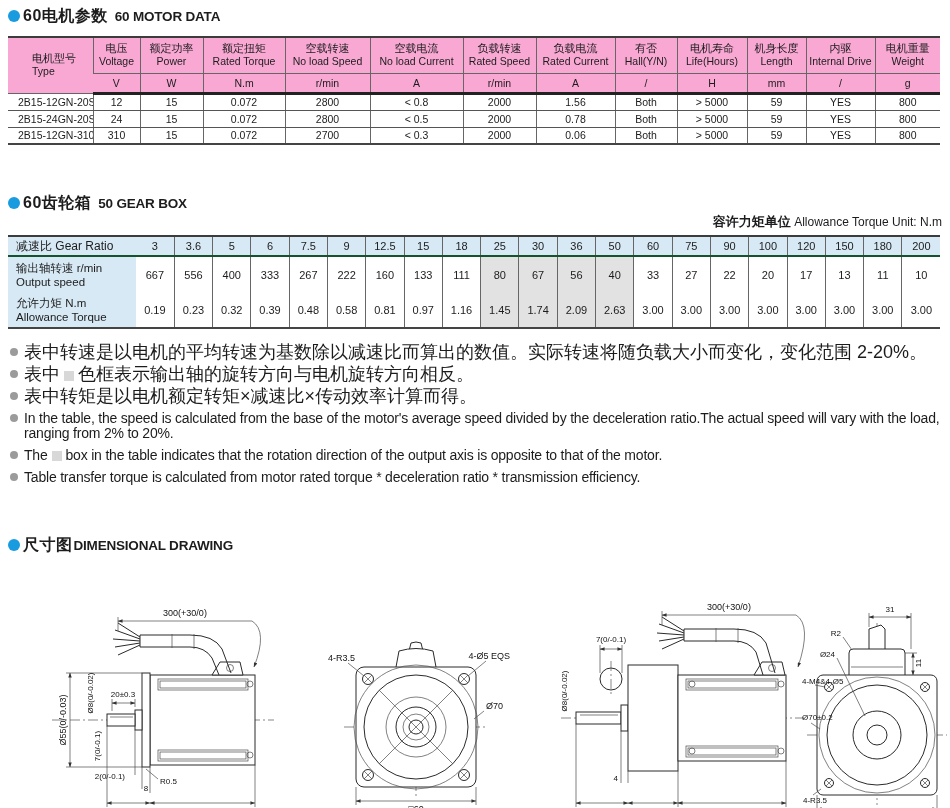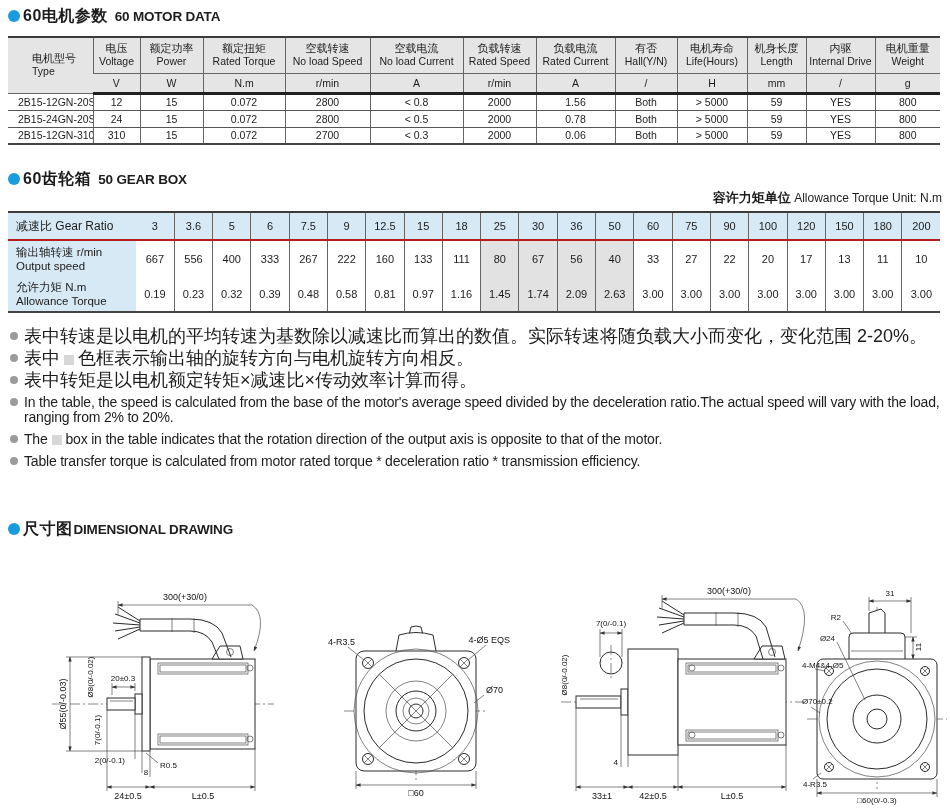--- a/index.html
+++ b/index.html
@@ -13,37 +13,37 @@
   .t-zh { font-size:16px; font-weight:bold; letter-spacing:0.5px; }
   .t-en { font-size:13.5px; font-weight:bold; margin-left:7px; letter-spacing:-0.2px; }
 
   
   table { border-collapse:collapse; table-layout:fixed; width:932px; }
   th, td { text-align:center; vertical-align:middle; font-weight:normal; overflow:hidden; white-space:nowrap; }
   th + th, td + td { border-left:1px solid #666; }
 
   
   #motor-table { margin-top:10px; border-top:2px solid #3c3c3c; border-bottom:2px solid #444; }
-  #motor-table thead th { background:#e5e5e5; }
+  #motor-table thead th { background:#f9a8d4; }
   #motor-table tr.names th { height:36px; font-size:11px; line-height:13px; border-bottom:1px solid #666; }
   #motor-table tr.names th .en { font-size:10.5px; display:block; }
   #motor-table tr.names th .zh { display:block; }
   #motor-table th.type-col { text-align:left; padding-left:24px; }
   #motor-table tr.units th { height:20px; font-size:10.5px; border-bottom:3px solid #222; }
   #motor-table tbody td { height:17px; font-size:10.5px; border-bottom:1px solid #555; }
   #motor-table tbody tr:last-child td { border-bottom:none; }
   #motor-table td.type-cell { text-align:left; padding-left:10px; }
 
   
-  #gear-section-title { margin-top:24px; }
+  #gear-section-title { margin-top:48px; }
   .unit-note { text-align:right; font-size:12px; height:16px; margin-top:0px; }
   .unit-note .zh { font-weight:bold; font-size:13px; }
   #gear-table { margin-top:6px; border-top:2px solid #3c3c3c; border-bottom:2px solid #444; }
   #gear-table th { background:#d7e9f5; text-align:left; padding-left:8px; font-size:11.5px; line-height:14px; }
-  #gear-table tr.ratio-row th, #gear-table tr.ratio-row td { height:28px; border-bottom:2px solid #b91c1c; }
+  #gear-table tr.ratio-row th, #gear-table tr.ratio-row td { height:20px; border-bottom:2px solid #14532d; }
   #gear-table tr.ratio-row td { background:#d7e9f5; font-size:11px; }
   #gear-table tr.data-row th, #gear-table tr.data-row td { height:36px; }
   #gear-table tr.data-row td { font-size:11px; background:#ffffff; }
   #gear-table tr.data-row td.rev { background:#e2e2e2; }
   #gear-table tr.data-row:first-of-type td, #gear-table tr.data-row:first-of-type th { border-bottom:1px solid #555; }
   #gear-table tr.ratio-row th { font-size:12px; }
 
   
   #notes { list-style:none; margin-top:16px; }
   #notes li { display:flex; align-items:flex-start; margin-bottom:7px; line-height:15px; }

